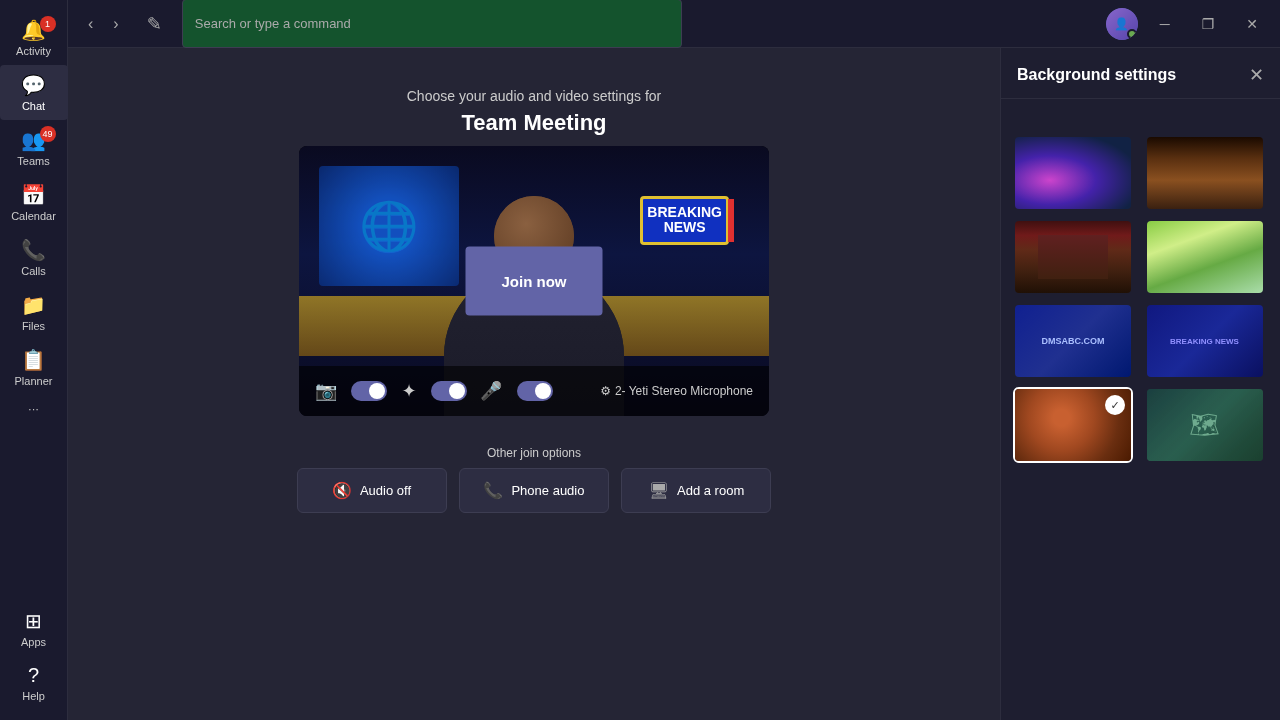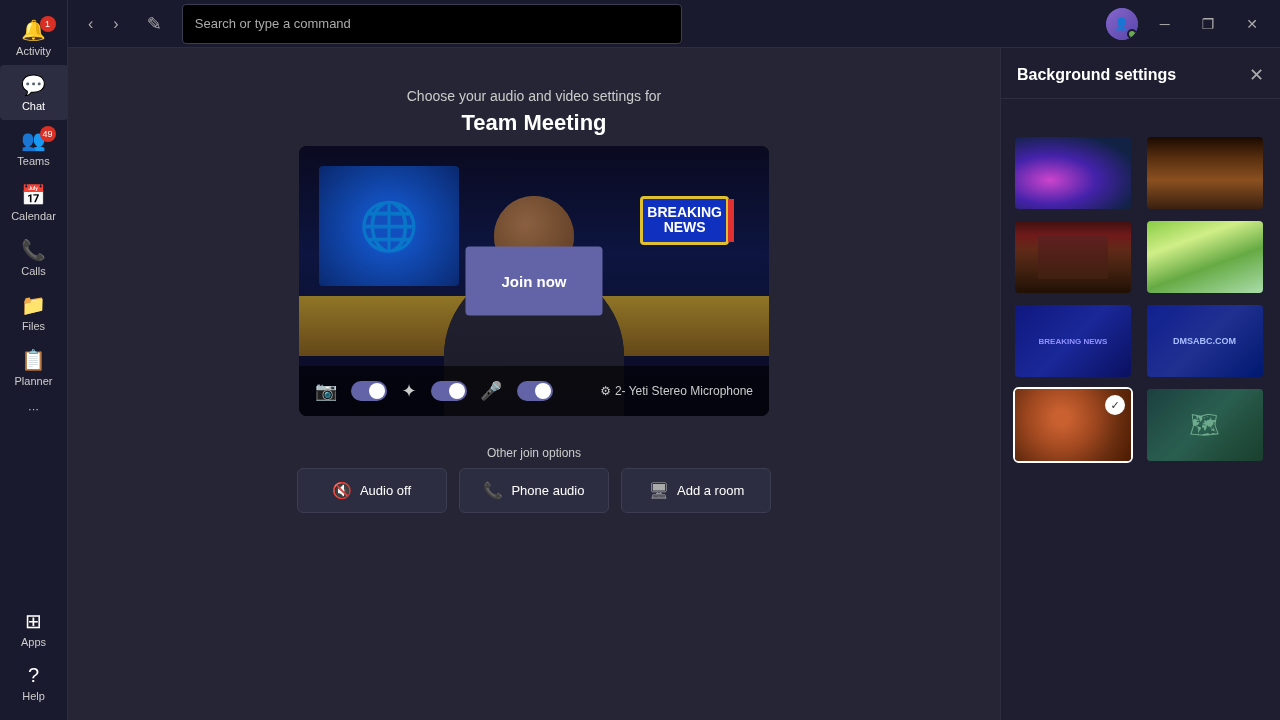--- a/index.html
+++ b/index.html
@@ -101,22 +101,22 @@
       background: none;
       border: none;
       color: #aaa;
       font-size: 18px;
       cursor: pointer;
       padding: 4px 8px;
     }
     .search-bar {
       flex: 1;
       max-width: 500px;
-      height: 40px;
-      background: #000000;
+      height: 49px;
+      background: #14532d;
       border: 1px solid #3d3d52;
       border-radius: 4px;
       display: flex;
       align-items: center;
       padding: 0 12px;
       color: #aaa;
       font-size: 13px;
     }
     .titlebar-right {
       margin-left: auto;
@@ -636,27 +636,27 @@
         </div>
       </div>
     </div>
     <div class="bg-thumb">
       <div class="thumb-cartoon">
         <div style="width:100%;height:100%;background:linear-gradient(160deg,#88cc44 0%,#d0ee88 30%,#66aa44 60%,#aaddaa 100%);"></div>
       </div>
     </div>
 
     <div class="bg-thumb">
+      <div class="thumb-news1">
+        <div style="width:100%;height:100%;background:linear-gradient(135deg,#102090,#203090,#001870);display:flex;align-items:center;justify-content:center;font-size:9px;color:#aabfff;font-weight:bold;padding:4px;">DMSABC.COM</div>
+      </div>
+    </div>
+    <div class="bg-thumb">
       <div class="thumb-news2">
         <div style="width:100%;height:100%;background:linear-gradient(135deg,#101880,#1a2898,#0a1060);display:flex;align-items:center;justify-content:center;font-size:8px;color:#9090ff;font-weight:bold;padding:4px;text-align:center;">BREAKING NEWS</div>
-      </div>
-    </div>
-    <div class="bg-thumb">
-      <div class="thumb-news1">
-        <div style="width:100%;height:100%;background:linear-gradient(135deg,#102090,#203090,#001870);display:flex;align-items:center;justify-content:center;font-size:9px;color:#aabfff;font-weight:bold;padding:4px;">DMSABC.COM</div>
       </div>
     </div>
 
     <div class="bg-thumb selected">
       <div class="thumb-pizza">
         <div style="width:100%;height:100%;background:radial-gradient(circle at 40% 40%,#c86030 10%,#a04820 40%,#6a2e10 70%,#4a1a00 100%);"></div>
       </div>
       <div class="check-icon">✓</div>
     </div>
     <div class="bg-thumb">

